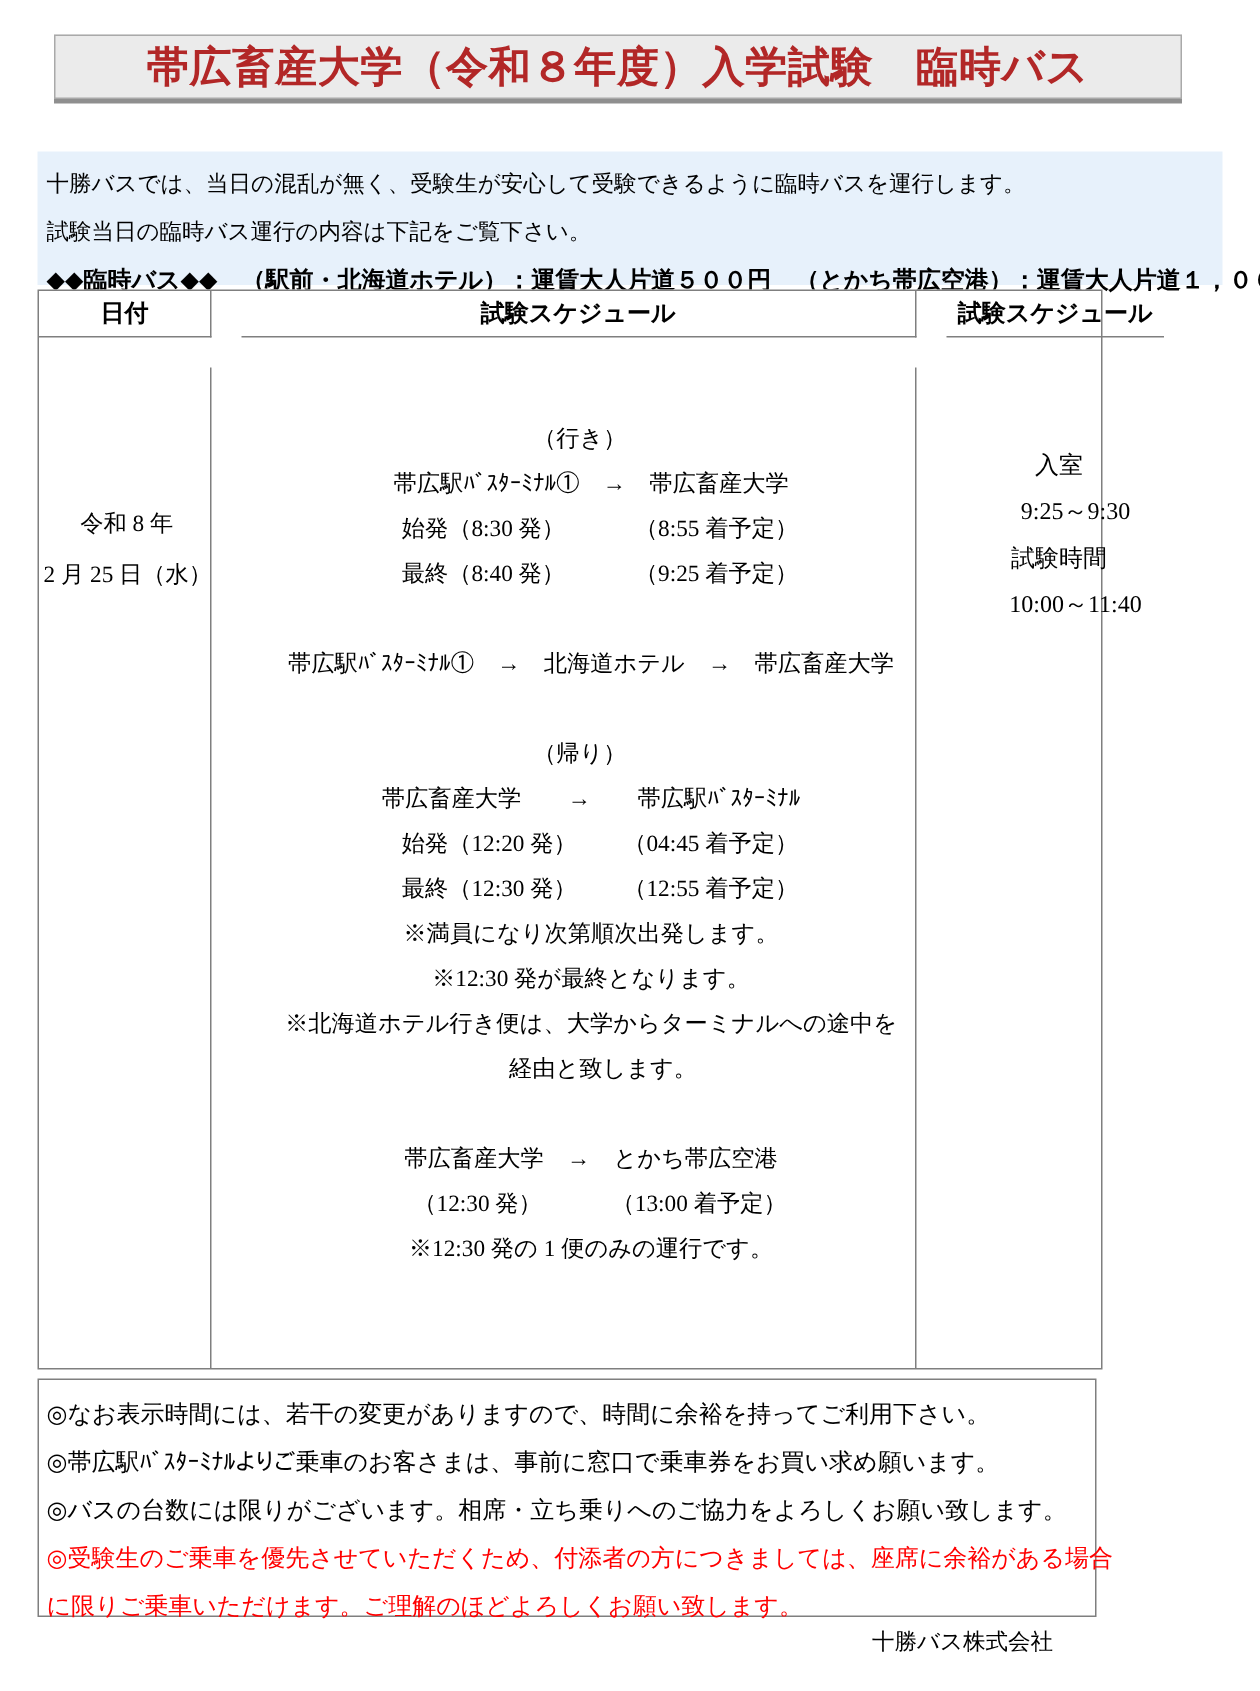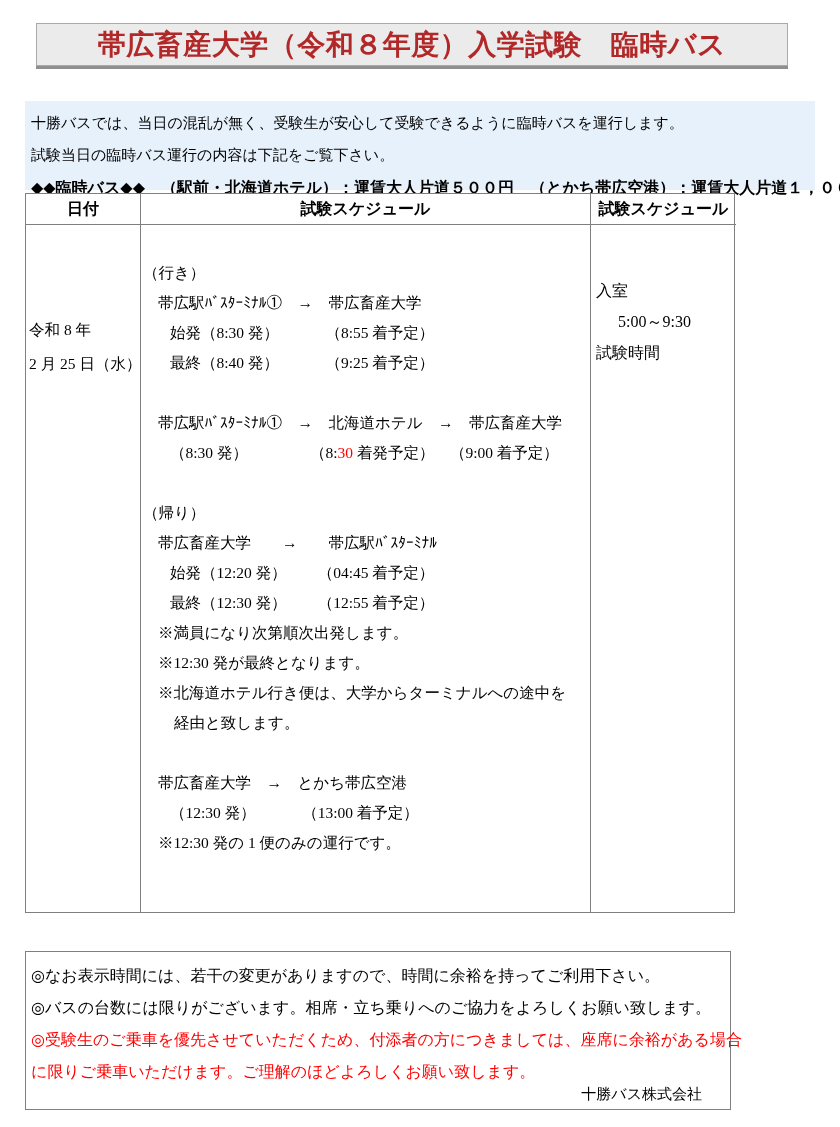--- a/index.html
+++ b/index.html
@@ -23,54 +23,53 @@
   .intro{
     position:absolute;left:25px;top:101px;width:790px;height:89px;
     background:#e7f1fb;box-sizing:border-box;padding:6px 0 0 6px;
   }
   .intro .iline{font-size:15px;line-height:32px;white-space:nowrap;}
   .intro .fare{font-size:16px;font-weight:bold;line-height:33px;}
   
   .bus-table{
     position:absolute;left:25px;top:193px;width:710px;height:720px;
     display:grid;grid-template-columns:115px 450px 145px;grid-template-rows:31px 1fr;
-    border:1px solid #7f7f7f;box-sizing:border-box;background:#fff;
+    border:1px solid #7f7f7f;box-sizing:border-box;background:#fff;gap:20px;
   }
   .cell{box-sizing:border-box;}
   .b-r{border-right:1px solid #7f7f7f;}
   .b-b{border-bottom:1px solid #7f7f7f;}
   .th{
     display:flex;align-items:center;justify-content:center;
     font-size:16px;font-weight:bold;white-space:nowrap;
   }
   .date-cell{
     font-family:"Liberation Serif","DejaVu Serif",serif;
     font-size:15.5px;line-height:34px;padding:88px 0 0 3px;white-space:nowrap;
   }
   .content-cell{
     font-family:"Liberation Serif","DejaVu Serif",serif;
     font-size:15.5px;line-height:30px;padding-top:33px;white-space:nowrap;
   }
   .sched-cell{
     font-size:16px;line-height:31px;padding:50px 0 0 5px;white-space:nowrap;
   }
   .sched-cell .num{font-family:"Liberation Serif","DejaVu Serif",serif;padding-left:22px;}
-  .line{white-space:nowrap;}
+  .line{white-space:nowrap;text-align:center;}
   .ind0{padding-left:2px;}
   .ind1{padding-left:17px;}
   .ind2{padding-left:29px;}
   .ind3{padding-left:33px;}
   .gap{margin-top:30px;}
   .red{color:#ff0000;}
   
   .notes-box{
     position:absolute;left:25px;top:919px;width:706px;height:159px;
     border:1px solid #7f7f7f;box-sizing:border-box;
     padding:8px 0 0 5px;
-    margin-top:32px;
   }
   .notes-box .nline{font-size:16px;line-height:32px;white-space:nowrap;}
   
   .company{
     position:absolute;top:1085px;right:138px;
     font-size:15px;white-space:nowrap;
   }
 </style>
 </head>
 <body>
@@ -98,45 +97,46 @@
       <div class="line">2 月 25 日（水）</div>
     </div>
 
     <div class="cell content-cell b-r">
       <div class="line ind0">（行き）</div>
       <div class="line ind1">帯広駅ﾊﾞｽﾀｰﾐﾅﾙ①　→　帯広畜産大学</div>
       <div class="line ind2">始発（8:30 発）　　　（8:55 着予定）</div>
       <div class="line ind2">最終（8:40 発）　　　（9:25 着予定）</div>
 
       <div class="line ind1 gap">帯広駅ﾊﾞｽﾀｰﾐﾅﾙ①　→　北海道ホテル　→　帯広畜産大学</div>
-      <div class="line ind2"><span>（8:30 発）　　　　（8:</span><span class="red">30</span><span> 着発予定）　（9:00 着予定）</span></div>
 
       <div class="line ind0 gap">（帰り）</div>
       <div class="line ind1">帯広畜産大学　　→　　帯広駅ﾊﾞｽﾀｰﾐﾅﾙ</div>
       <div class="line ind2">始発（12:20 発）　　（04:45 着予定）</div>
       <div class="line ind2">最終（12:30 発）　　（12:55 着予定）</div>
       <div class="line ind1">※満員になり次第順次出発します。</div>
       <div class="line ind1">※12:30 発が最終となります。</div>
       <div class="line ind1">※北海道ホテル行き便は、大学からターミナルへの途中を</div>
       <div class="line ind3">経由と致します。</div>
 
       <div class="line ind1 gap">帯広畜産大学　→　とかち帯広空港</div>
       <div class="line ind2">（12:30 発）　　　（13:00 着予定）</div>
       <div class="line ind1">※12:30 発の 1 便のみの運行です。</div>
     </div>
 
     <div class="cell sched-cell">
       <div class="line">入室</div>
-      <div class="line num">5:00～9:30</div>
+      <div class="line num">9:25～9:30</div>
       <div class="line">試験時間</div>
+      <div class="line num">10:00～11:40</div>
     </div>
   </div>
 
   <div class="notes-box">
     <div class="nline">◎なお表示時間には、若干の変更がありますので、時間に余裕を持ってご利用下さい。</div>
+    <div class="nline">◎帯広駅ﾊﾞｽﾀｰﾐﾅﾙよりご乗車のお客さまは、事前に窓口で乗車券をお買い求め願います。</div>
     <div class="nline">◎バスの台数には限りがございます。相席・立ち乗りへのご協力をよろしくお願い致します。</div>
     <div class="nline red">◎受験生のご乗車を優先させていただくため、付添者の方につきましては、座席に余裕がある場合</div>
     <div class="nline red">に限りご乗車いただけます。ご理解のほどよろしくお願い致します。</div>
   </div>
 
   <div class="company">十勝バス株式会社</div>
 
 </div>
 
 </body></html>

